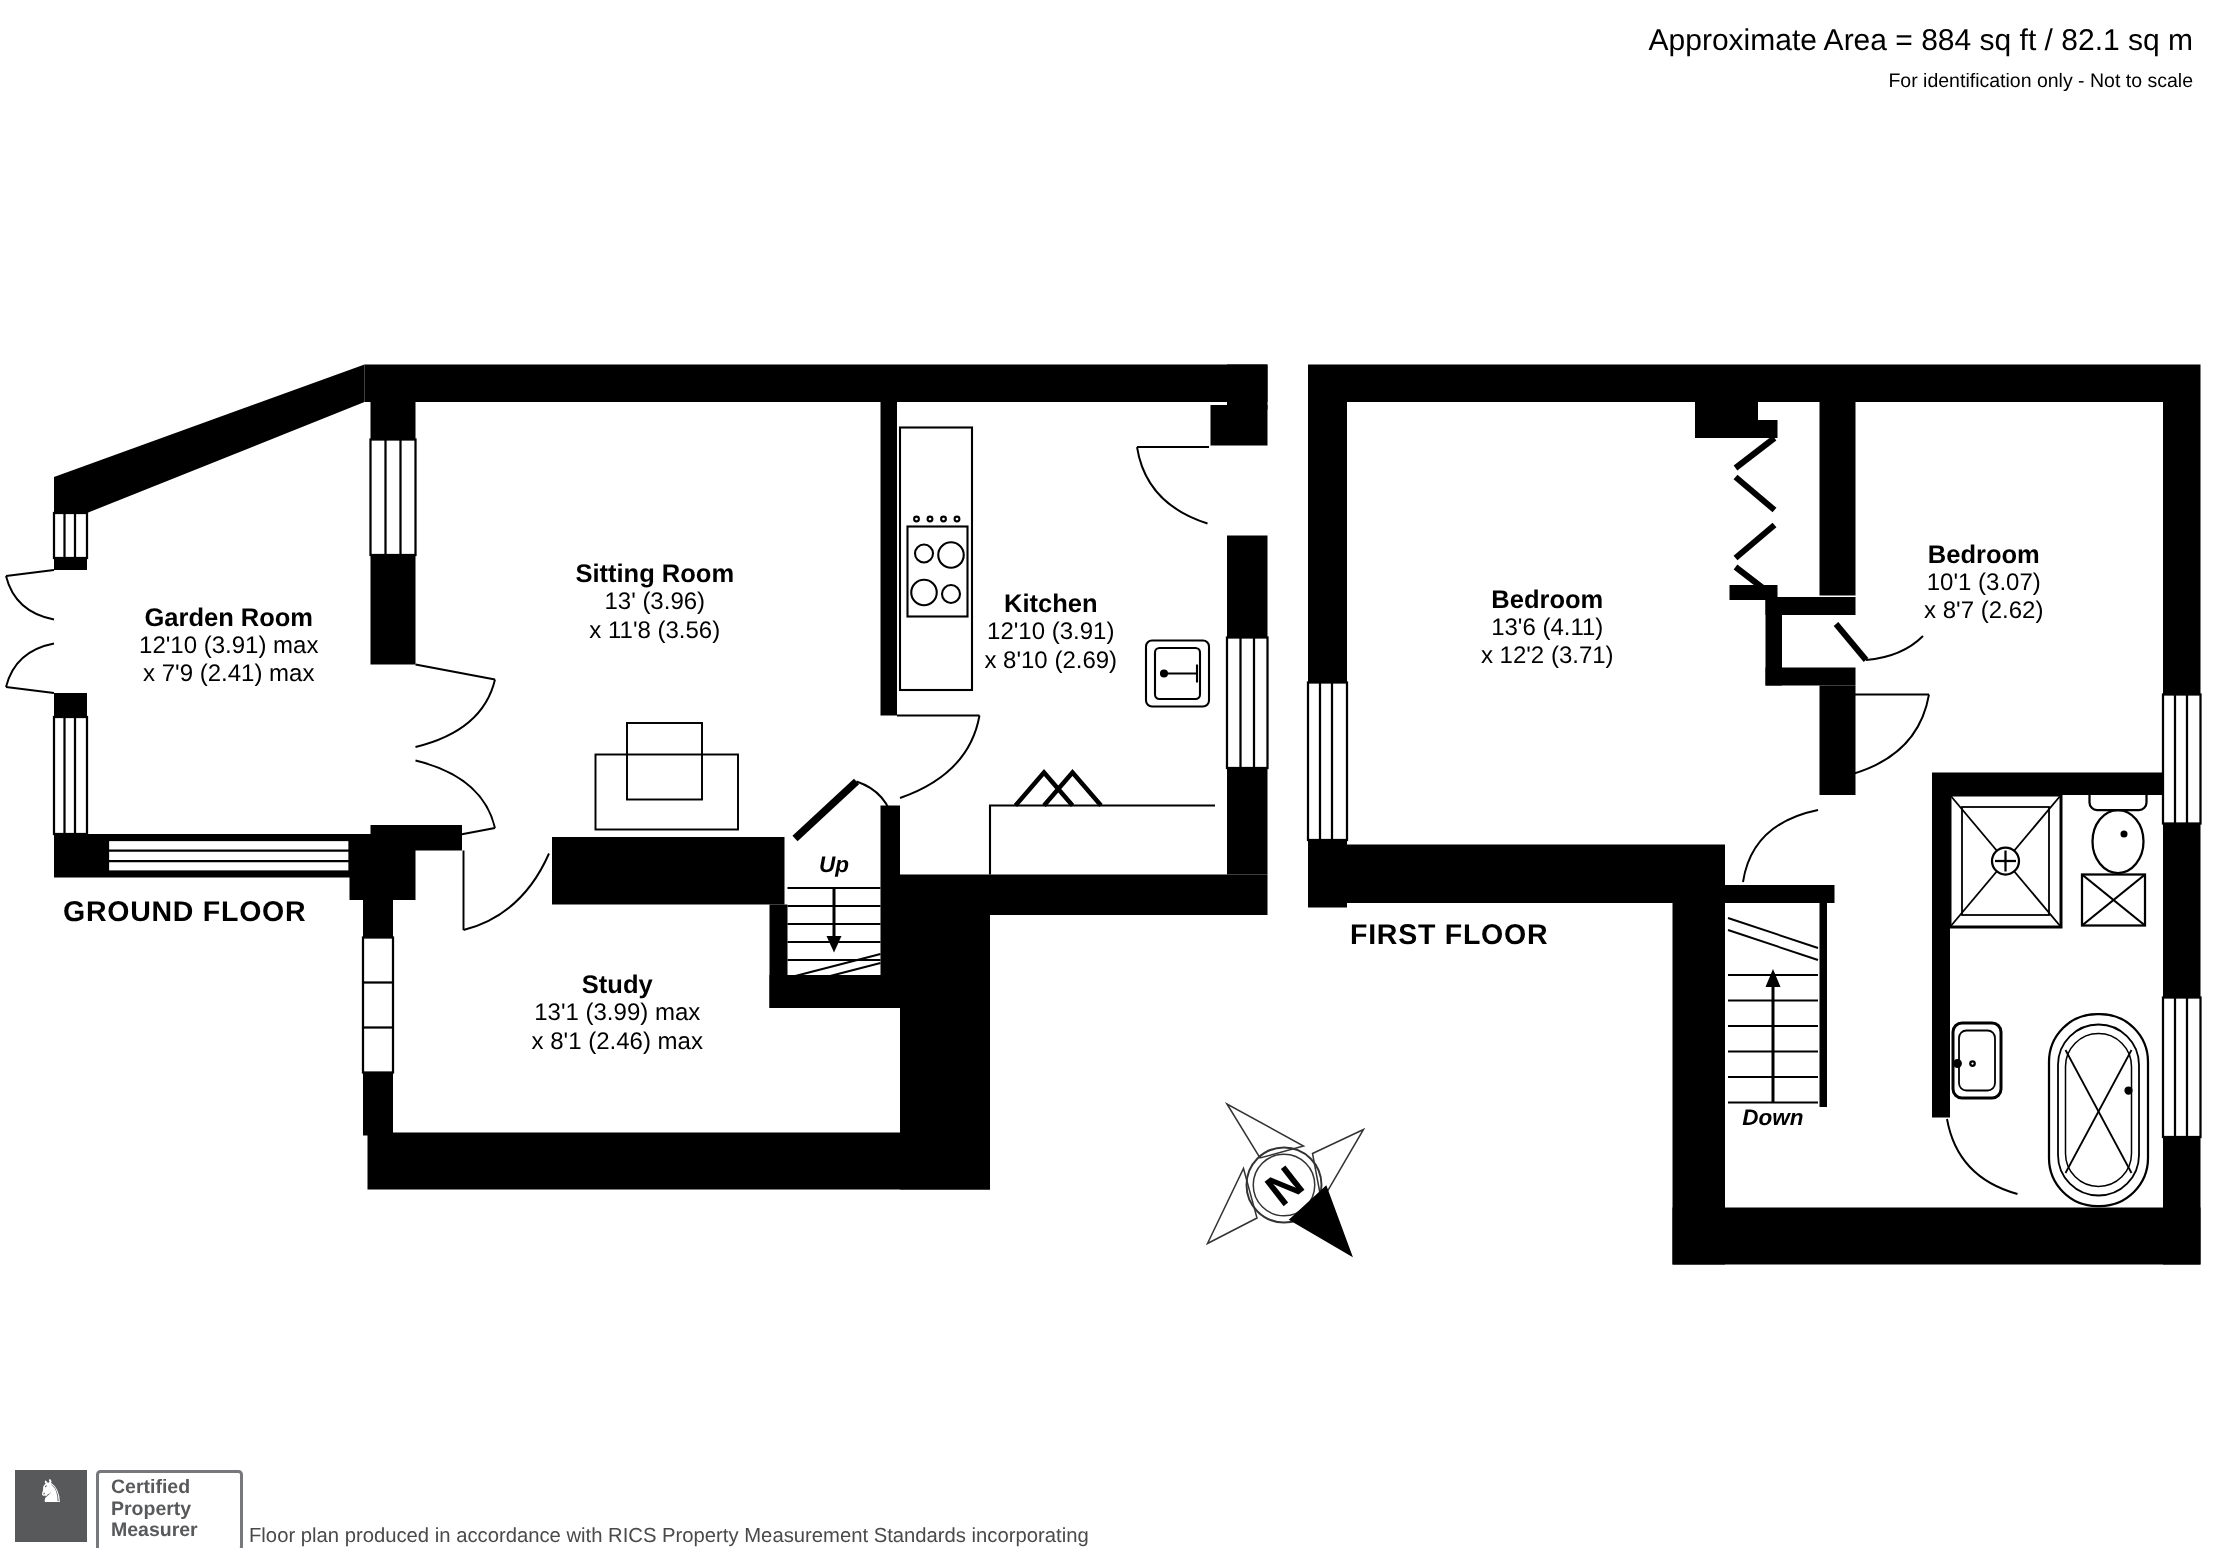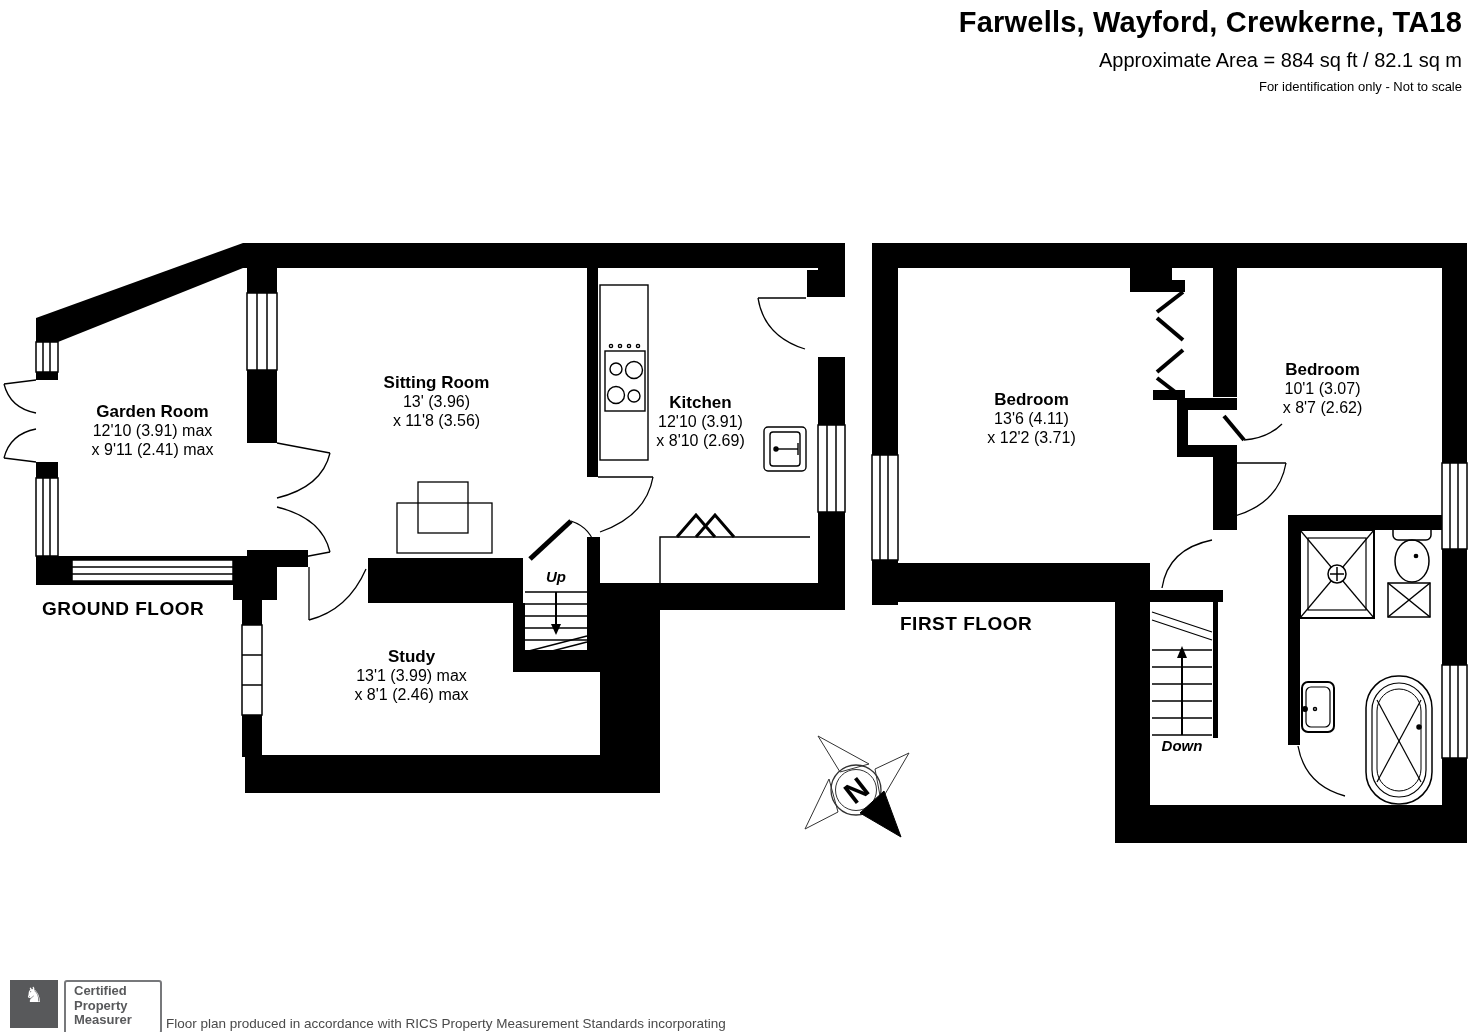--- a/index.html
+++ b/index.html
@@ -23,21 +23,20 @@
   .cpm-box{position:absolute;left:64px;top:0px;width:86px;height:42px;
            border:2px solid #77787b;border-radius:3px 3px 16px 3px;
            padding:2px 0 18px 8px;color:#58595b;font-size:13px;font-weight:bold;line-height:14.5px;}
   .foot-text{position:absolute;left:166px;top:1px;width:760px;color:#4a4a4a;
              font-size:13.5px;line-height:17px;white-space:pre-wrap;}
 </style>
 </head>
 <body>
 
 <div class="hdr">
-  <div class="hdr-title">Farwells, Wayford, Crewkerne, TA18</div>
   <div class="hdr-area">Approximate Area = 884 sq ft / 82.1 sq m</div>
   <div class="hdr-note">For identification only - Not to scale</div>
 </div>
 
 <svg id="plan-svg" width="1480" height="1032" viewBox="0 0 1480 1032">
 
   <g>
     <g fill="#000">
       <rect x="243" y="243" width="602" height="25"></rect>
       <polygon points="243,243 36,318 36,342 58,342 243,268"></polygon>
@@ -296,21 +295,21 @@
     <polygon points="909,753 875,769 881,801" fill="none" stroke="#333" stroke-width="1"></polygon>
     <polygon points="805,829 838,812 829,779" fill="none" stroke="#333" stroke-width="1"></polygon>
     <polygon points="901,837 860,813 884,791" fill="#000" stroke="#000"></polygon>
     <text x="856" y="801" text-anchor="middle" font-size="30" font-weight="bold" font-family="Liberation Sans, sans-serif" transform="rotate(-38 856 790)">N</text>
   </g>
 </svg>
 
 <div class="room-label" style="left:40px;top:402px;width:225px">
   <div class="rname">Garden Room</div>
   <div class="rdim">12'10 (3.91) max</div>
-  <div class="rdim">x 9'11 (2.41) max</div>
+  <div class="rdim">x 7'9 (2.41) max</div>
 </div>
 <div class="room-label" style="left:324px;top:373px;width:225px">
   <div class="rname">Sitting Room</div>
   <div class="rdim">13' (3.96)</div>
   <div class="rdim">x 11'8 (3.56)</div>
 </div>
 <div class="room-label" style="left:588px;top:393px;width:225px">
   <div class="rname">Kitchen</div>
   <div class="rdim">12'10 (3.91)</div>
   <div class="rdim">x 8'10 (2.69)</div>

